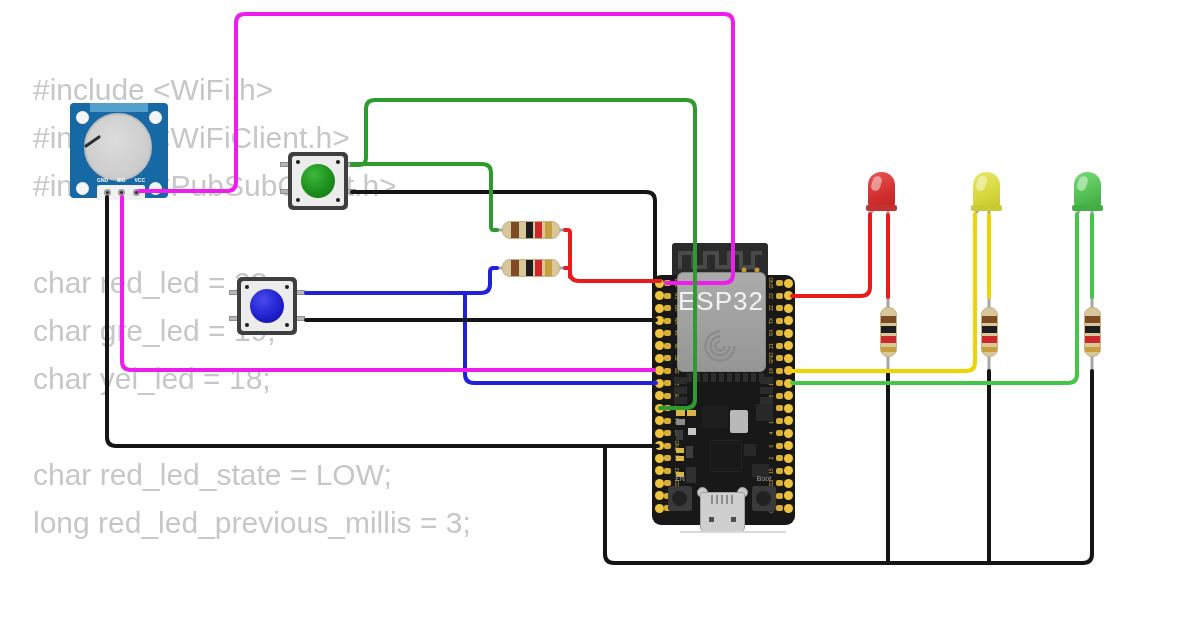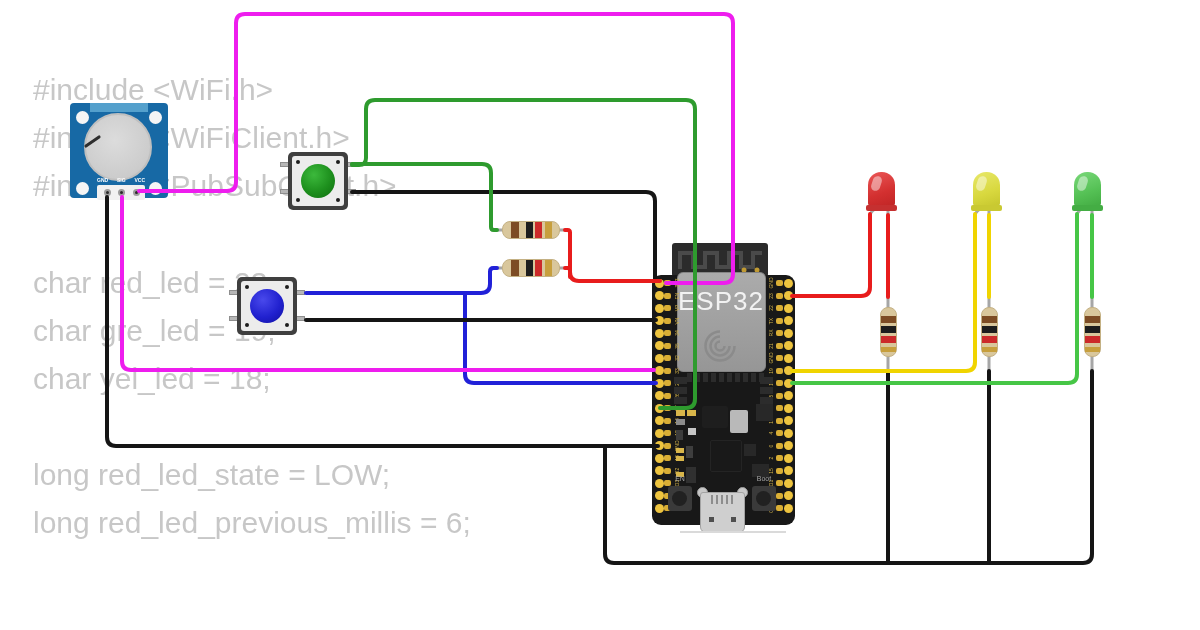--- a/index.html
+++ b/index.html
@@ -72,22 +72,22 @@
 <body>
 
 <div id="stage">
 
   <div class="codeline" style="top:73px">#include &lt;WiFi.h&gt;</div>
   <div class="codeline" style="top:121px">#include &lt;WiFiClient.h&gt;</div>
   <div class="codeline" style="top:169px">#include &lt;PubSubClient.h&gt;</div>
   <div class="codeline" style="top:266px">char red_led = 23;</div>
   <div class="codeline" style="top:314px">char gre_led = 19;</div>
   <div class="codeline" style="top:362px">char yel_led = 18;</div>
-  <div class="codeline" style="top:458px">long red_led_state = LOW;</div>
-  <div class="codeline" style="top:506px">long red_led_previous_millis = 6;</div>
+  <div class="codeline" style="top:458px">char red_led_state = LOW;</div>
+  <div class="codeline" style="top:506px">long red_led_previous_millis = 3;</div>
 
   <svg id="wires-under" class="wirelayer" width="1200" height="630">
       <path d="M492 230 L566 230" stroke="#a6a6a6" stroke-width="3" fill="none" stroke-linecap="round"></path>
       <path d="M492 268 L566 268" stroke="#a6a6a6" stroke-width="3" fill="none" stroke-linecap="round"></path>
       <path d="M888 296 L888 371" stroke="#a6a6a6" stroke-width="3" fill="none" stroke-linecap="round"></path>
       <path d="M989 296 L989 371" stroke="#a6a6a6" stroke-width="3" fill="none" stroke-linecap="round"></path>
       <path d="M1092 296 L1092 371" stroke="#a6a6a6" stroke-width="3" fill="none" stroke-linecap="round"></path>
       <path d="M876 203 L876 205.5 Q876 208 874.0794468010066 209.60046099916119 L872.3046638387922 211.07944680100655 Q870 213 870 216 L870 219" stroke="#a6a6a6" stroke-width="3" fill="none" stroke-linecap="round"></path>
       <path d="M888 203 L888 218" stroke="#a6a6a6" stroke-width="3" fill="none" stroke-linecap="round"></path>
       <path d="M981 203 L981 205.5 Q981 208 979.0794468010066 209.60046099916119 L977.3046638387922 211.07944680100655 Q975 213 975 216 L975 219" stroke="#a6a6a6" stroke-width="3" fill="none" stroke-linecap="round"></path>

